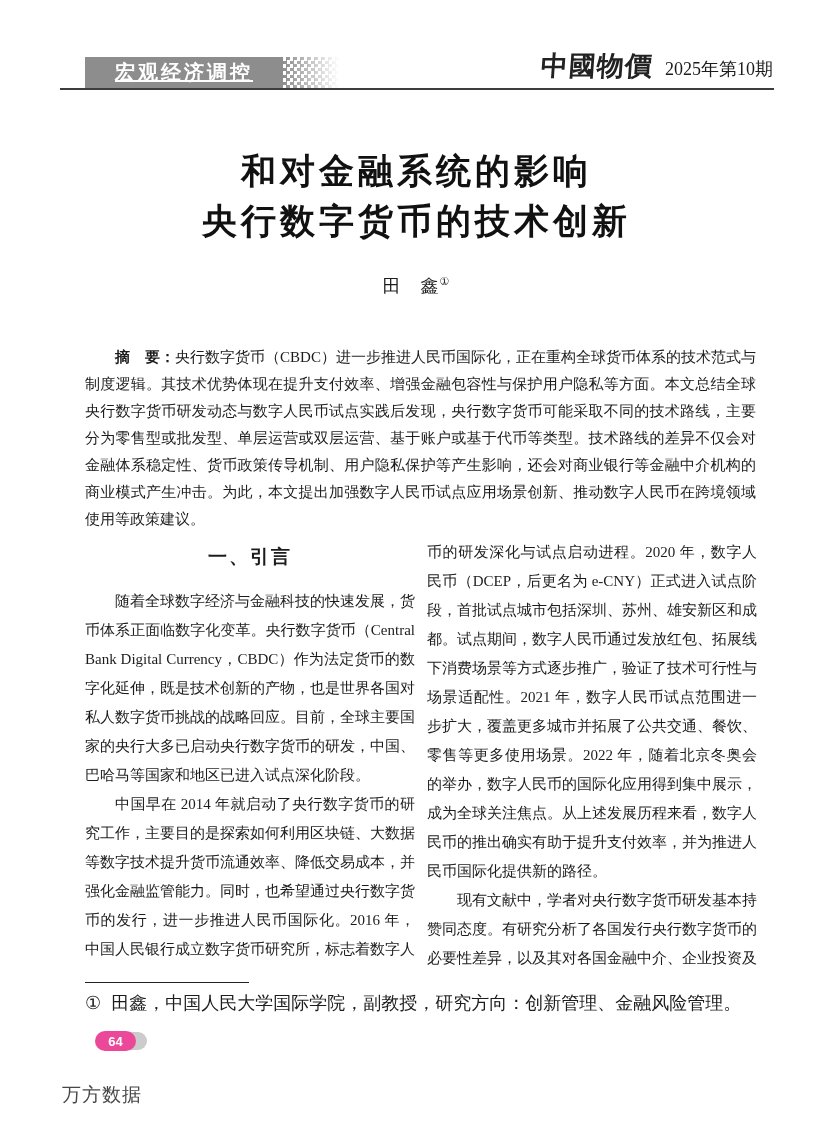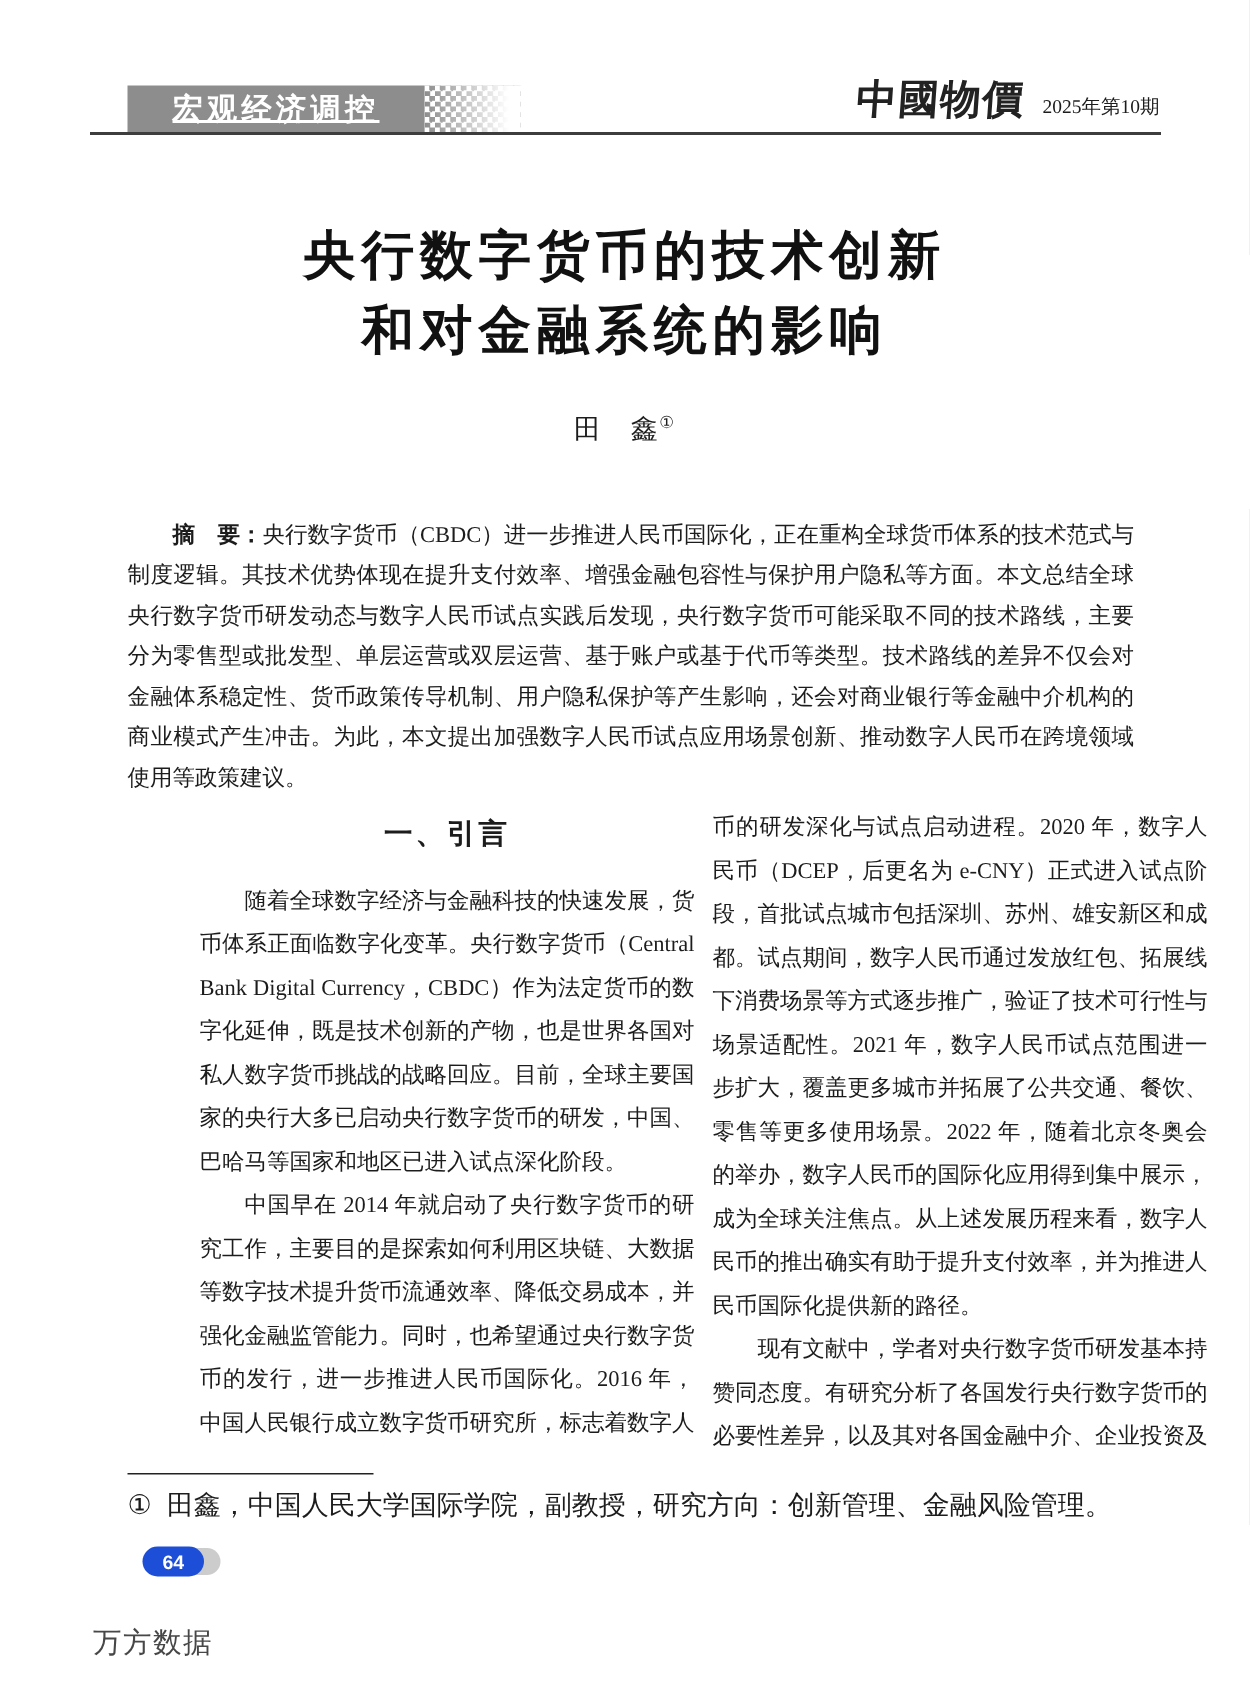--- a/index.html
+++ b/index.html
@@ -38,21 +38,21 @@
   .journal {
     position:absolute; top:48px; right:60px;
     display:flex; align-items:baseline; gap:12px;
   }
   .journal-logo {
     font-family:"DejaVu Serif","Liberation Serif",serif;
     font-weight:bold; font-size:27px; letter-spacing:1px;
     transform:skewX(-4deg);
     color:#222222;
   }
-  .journal-issue { font-size:13px; color:#1c1c1c; }
+  .journal-issue { font-size:18px; color:#1c1c1c; }
 
   
   .article-title {
     position:absolute; left:0; top:146px; width:100%;
     text-align:center;
     font-family:"Liberation Sans","DejaVu Sans",sans-serif;
     font-weight:bold; font-size:35px; line-height:50px; letter-spacing:4px;
     color:#111111;
   }
   .author-line {
@@ -70,21 +70,21 @@
   .abstract-block .lbl {
     font-weight:bold;
     font-family:"Liberation Sans","DejaVu Sans",sans-serif;
   }
   .kw-line { margin-top:2px !important; }
 
   
   .columns {
     position:absolute; left:85px; top:538px;
     width:673px; height:428px;
-    display:flex; gap:12px; overflow:hidden;margin-left:48px;
+    display:flex; gap:12px; overflow:hidden;
   }
   .col {
     width:330px; font-size:15px; line-height:29px;
     text-align:justify; overflow:hidden;
   }
   .col p { margin:0; text-indent:2em; }
   .col p.cont { text-indent:0; }
   .sec-heading {
     text-align:center;
     font-family:"Liberation Sans","DejaVu Sans",sans-serif;
@@ -108,21 +108,21 @@
   
   .page-badge { position:absolute; left:95px; top:1031px; width:52px; height:20px; }
   .badge-shadow {
     position:absolute; left:10px; top:1px;
     width:42px; height:18px; border-radius:10px;
     background:#cccccc;
   }
   .badge-pill {
     position:absolute; left:0; top:0;
     width:41px; height:20px; border-radius:10px;
-    background:#1d4ed8; color:#ffffff;
+    background:#ec4899; color:#ffffff;
     font-family:"Liberation Sans","DejaVu Sans",sans-serif;
     font-weight:bold; font-size:13px;
     display:flex; align-items:center; justify-content:center;
   }
   .watermark {
     position:absolute; left:62px; top:1082px;
     font-family:"Liberation Sans","DejaVu Sans",sans-serif;
     font-size:19px; color:#474747; letter-spacing:1px;
   }
 </style>
@@ -135,22 +135,22 @@
     <span>宏观经济调控</span>
   </div>
   <div class="halftone"></div>
   <div class="header-rule"></div>
   <div class="journal">
     <span class="journal-logo">中國物價</span>
     <span class="journal-issue">2025年第10期</span>
   </div>
 
   <div class="article-title">
+    <div>和对金融系统的影响</div>
     <div>央行数字货币的技术创新</div>
-    <div>和对金融系统的影响</div>
   </div>
   <div class="author-line">
     <span>田　鑫</span><sup>①</sup>
   </div>
 
   <div class="abstract-block">
     <p><span class="lbl">摘　要：</span><span>央行数字货币（CBDC）进一步推进人民币国际化，正在重构全球货币体系的技术范式与制度逻辑。其技术优势体现在提升支付效率、增强金融包容性与保护用户隐私等方面。本文总结全球央行数字货币研发动态与数字人民币试点实践后发现，央行数字货币可能采取不同的技术路线，主要分为零售型或批发型、单层运营或双层运营、基于账户或基于代币等类型。技术路线的差异不仅会对金融体系稳定性、货币政策传导机制、用户隐私保护等产生影响，还会对商业银行等金融中介机构的商业模式产生冲击。为此，本文提出加强数字人民币试点应用场景创新、推动数字人民币在跨境领域使用等政策建议。</span></p>
   </div>
 
   <div class="columns">

